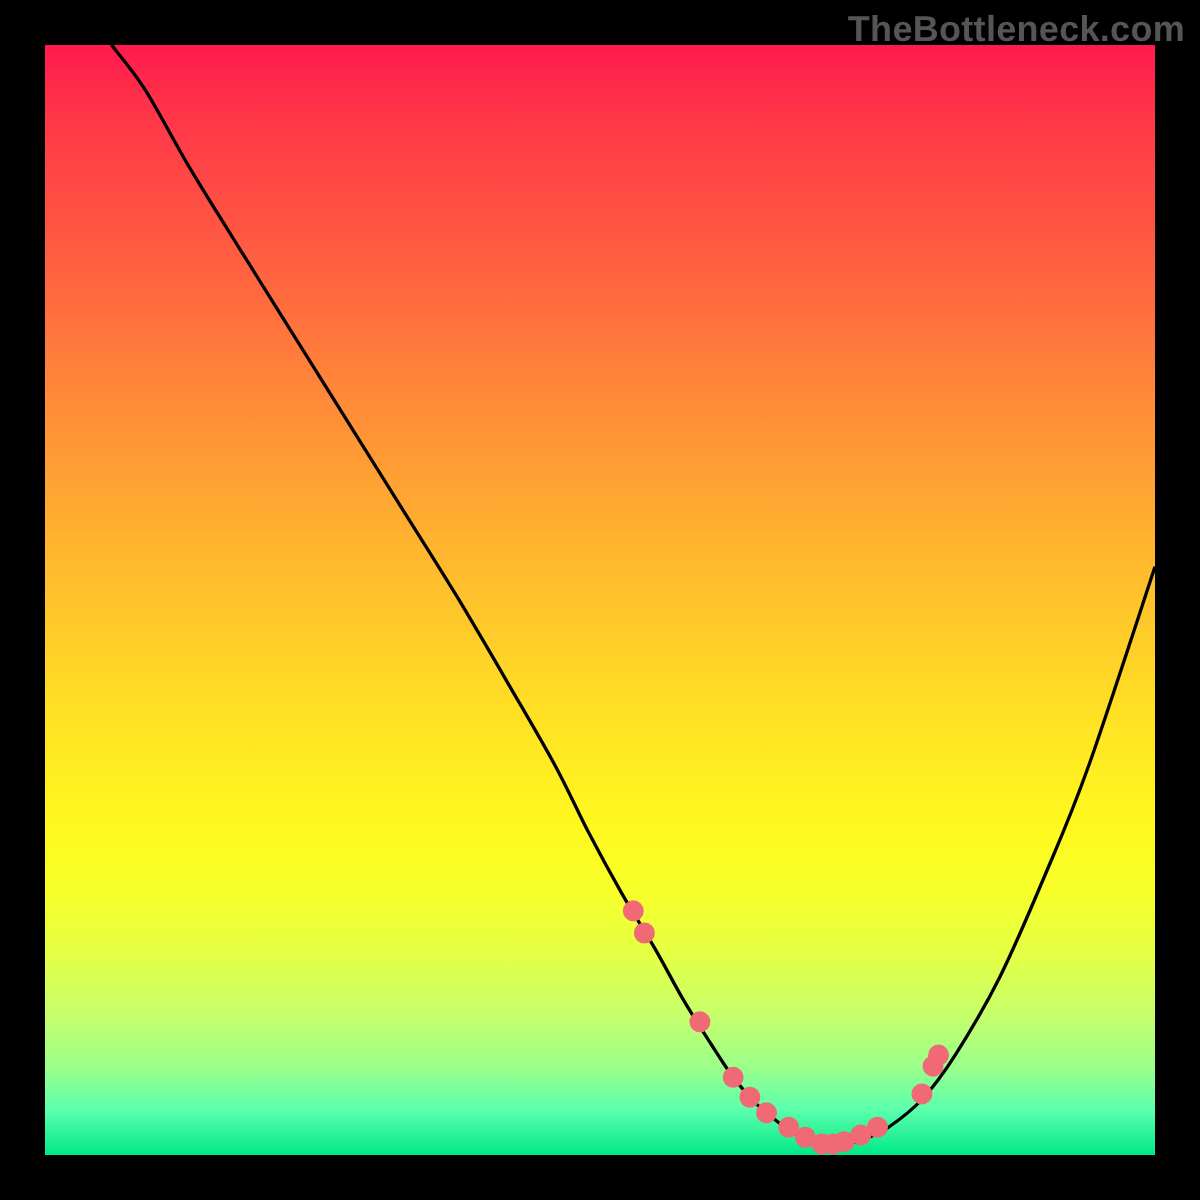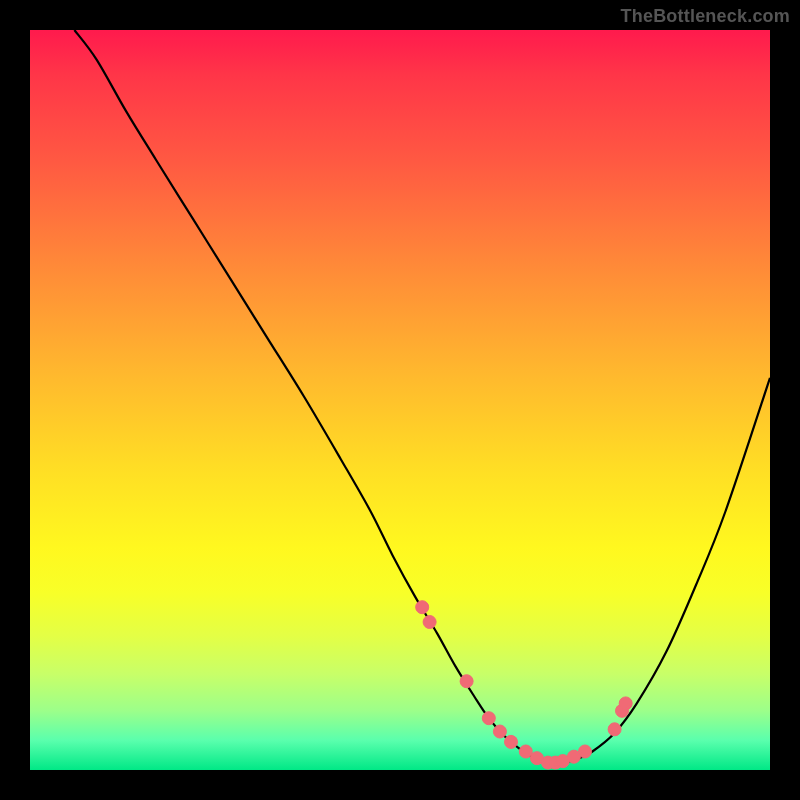--- a/index.html
+++ b/index.html
@@ -31,21 +31,21 @@
       #9cff8a 92%,
       #5affad 96%,
       #00e886 100%
     );
   }
   .watermark {
     position: absolute;
     top: 6px;
     right: 10px;
     font-family: Arial, Helvetica, sans-serif;
-    font-size: 18px;
+    font-size: 24px;
     font-weight: 600;
     color: #555;
     letter-spacing: 0.2px;
   }
   svg.plot {
     position: absolute;
     left: 0;
     top: 0;
   }
 </style>

